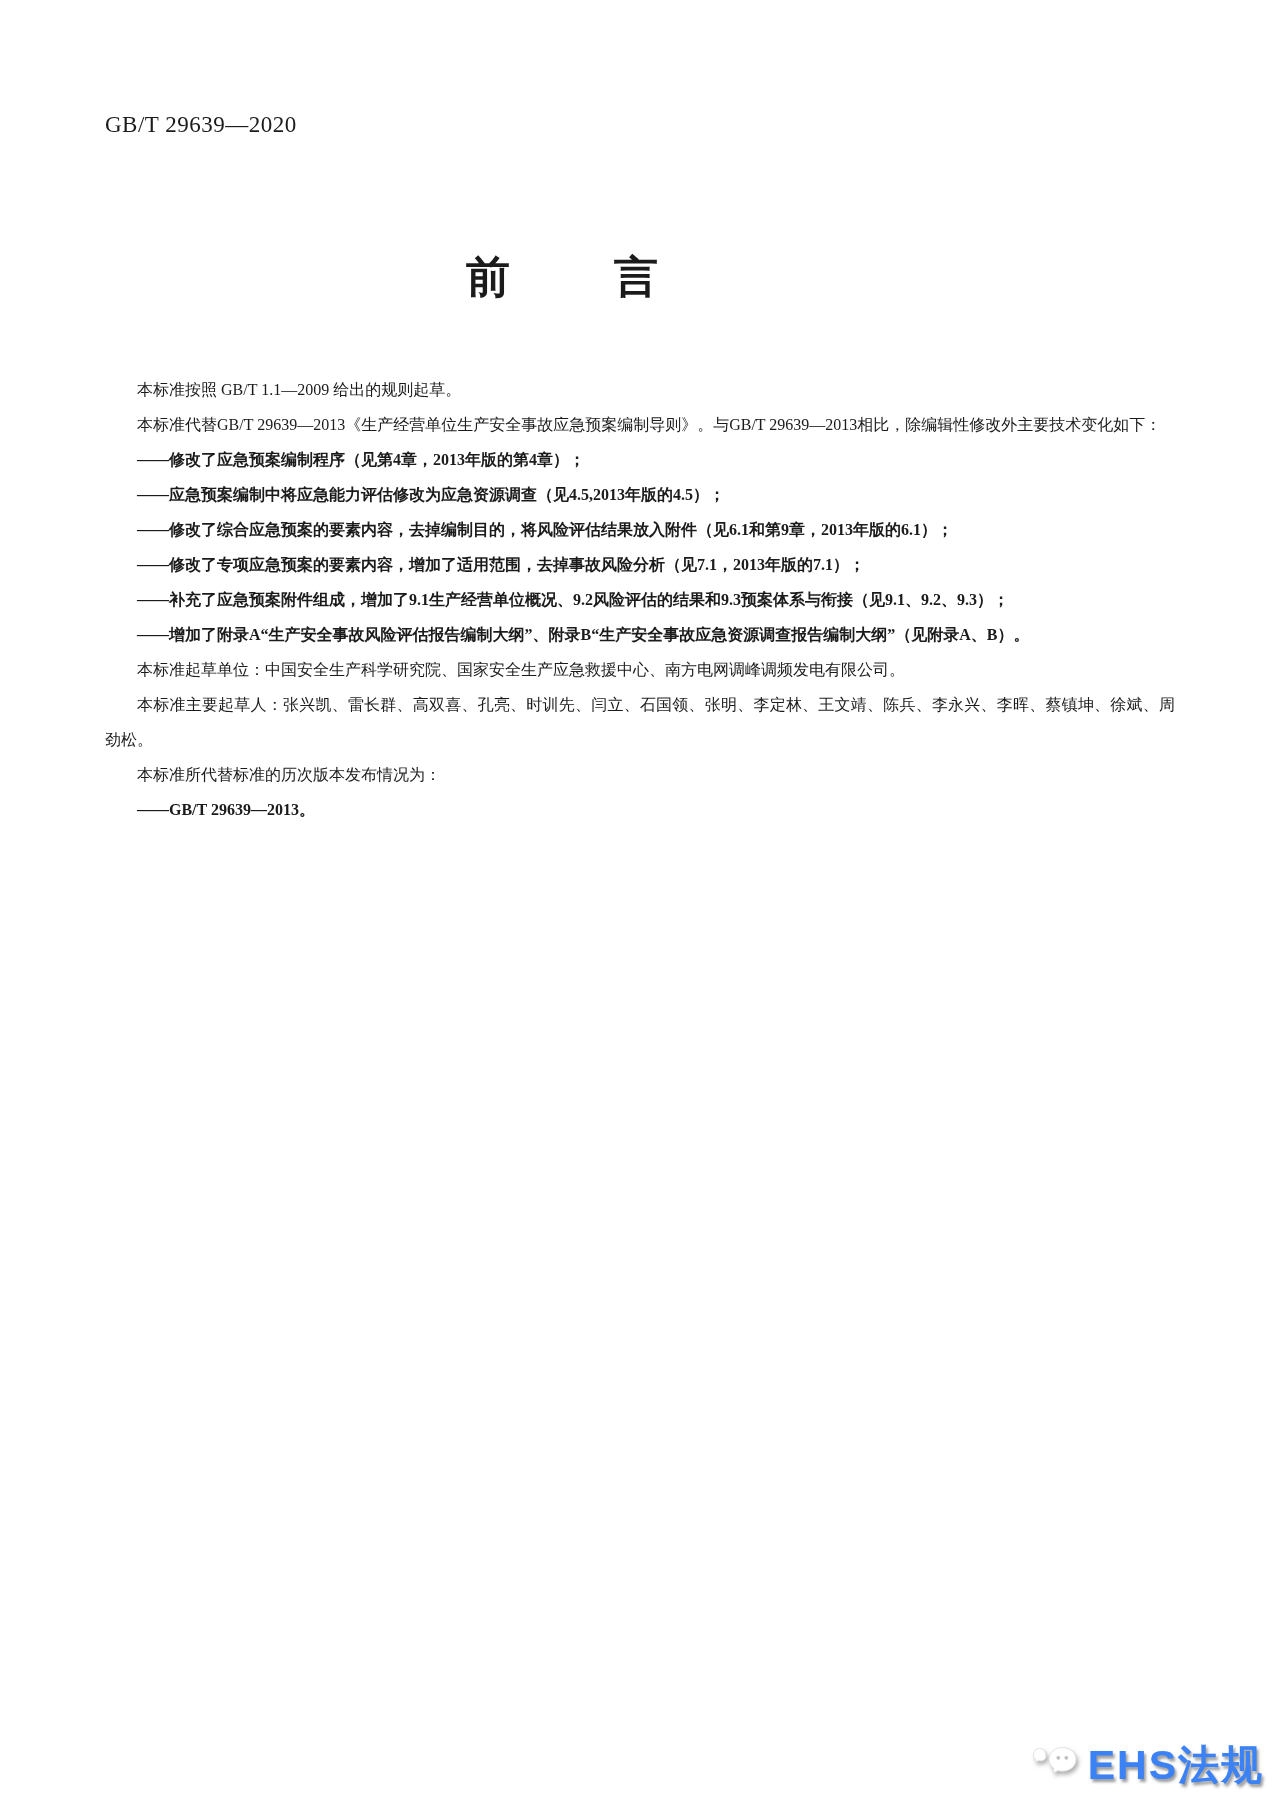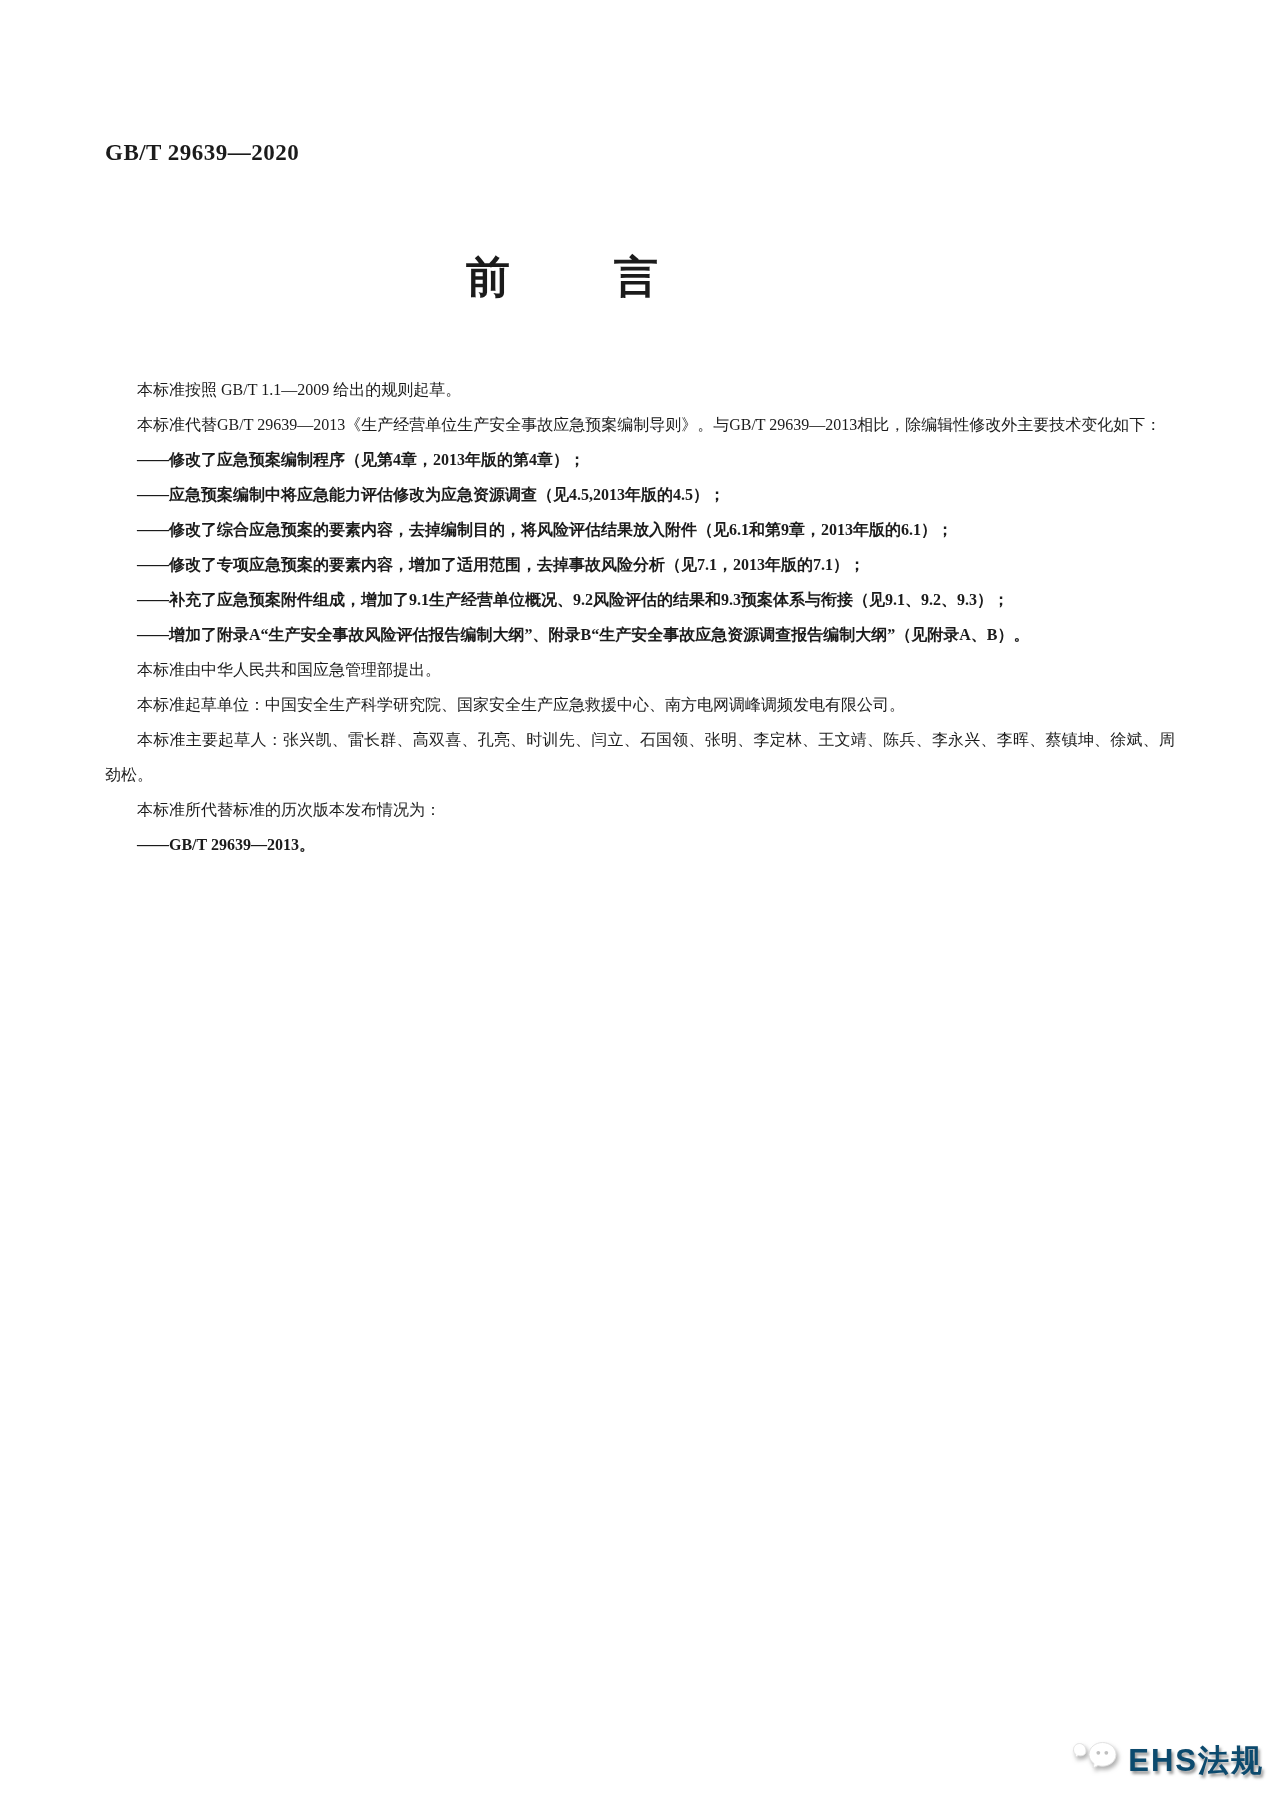--- a/index.html
+++ b/index.html
@@ -8,26 +8,25 @@
     width: 1280px;
     height: 1809px;
     margin: 0 auto;
     background: #ffffff;
     color: #1b1b1b;
     font-family: "Liberation Serif", "DejaVu Serif", serif;
     overflow: hidden;
   }
   .doc-code {
     position: absolute;
-    top: 140px;
+    top: 112px;
     left: 105px;
     font-size: 23px;
     letter-spacing: 0.5px;
     white-space: nowrap;
-    font-weight: bold;
   }
   .title {
     position: absolute;
     top: 226px;
     left: 0;
     width: 100%;
     display: flex;
     justify-content: center;
     gap: 104px;
     transform: translateX(-78px);
@@ -62,24 +61,24 @@
     display: flex;
     align-items: center;
     gap: 8px;
     user-select: none;
   }
   .watermark-icon-svg {
     filter: drop-shadow(2px 3px 2px rgba(110,110,110,0.55));
   }
   .watermark-label {
     font-family: "Liberation Sans", "DejaVu Sans", sans-serif;
-    font-size: 31px;
+    font-size: 41px;
     font-weight: 600;
     letter-spacing: 2px;
-    color: #0c4a6e;
+    color: #3b82f6;
     text-shadow: 2px 3px 3px rgba(100,100,100,0.65), 0 0 1px rgba(160,160,160,0.35);
     white-space: nowrap;
   }
 </style>
 </head>
 <body>
 
 <div class="page">
 
   <div class="doc-code">GB/T 29639—2020</div>
@@ -91,21 +90,20 @@
 
   <div class="body-text">
     <p class="para">本标准按照 GB/T 1.1—2009 给出的规则起草。</p>
     <p class="para">本标准代替GB/T 29639—2013《生产经营单位生产安全事故应急预案编制导则》。与GB/T 29639—2013相比，除编辑性修改外主要技术变化如下：</p>
     <p class="bullet">——修改了应急预案编制程序（见第4章，2013年版的第4章）；</p>
     <p class="bullet">——应急预案编制中将应急能力评估修改为应急资源调查（见4.5,2013年版的4.5）；</p>
     <p class="bullet">——修改了综合应急预案的要素内容，去掉编制目的，将风险评估结果放入附件（见6.1和第9章，2013年版的6.1）；</p>
     <p class="bullet">——修改了专项应急预案的要素内容，增加了适用范围，去掉事故风险分析（见7.1，2013年版的7.1）；</p>
     <p class="bullet">——补充了应急预案附件组成，增加了9.1生产经营单位概况、9.2风险评估的结果和9.3预案体系与衔接（见9.1、9.2、9.3）；</p>
     <p class="bullet">——增加了附录A“生产安全事故风险评估报告编制大纲”、附录B“生产安全事故应急资源调查报告编制大纲”（见附录A、B）。</p>
-    <p class="para">本标准由中华人民共和国应急管理部提出。</p>
     <p class="para">本标准起草单位：中国安全生产科学研究院、国家安全生产应急救援中心、南方电网调峰调频发电有限公司。</p>
     <p class="para">本标准主要起草人：张兴凯、雷长群、高双喜、孔亮、时训先、闫立、石国领、张明、李定林、王文靖、陈兵、李永兴、李晖、蔡镇坤、徐斌、周劲松。</p>
     <p class="para">本标准所代替标准的历次版本发布情况为：</p>
     <p class="bullet">——GB/T 29639—2013。</p>
   </div>
 
   <div class="watermark">
     <span>
       <svg class="watermark-icon-svg" width="48" height="42" viewBox="0 0 48 42">
 

